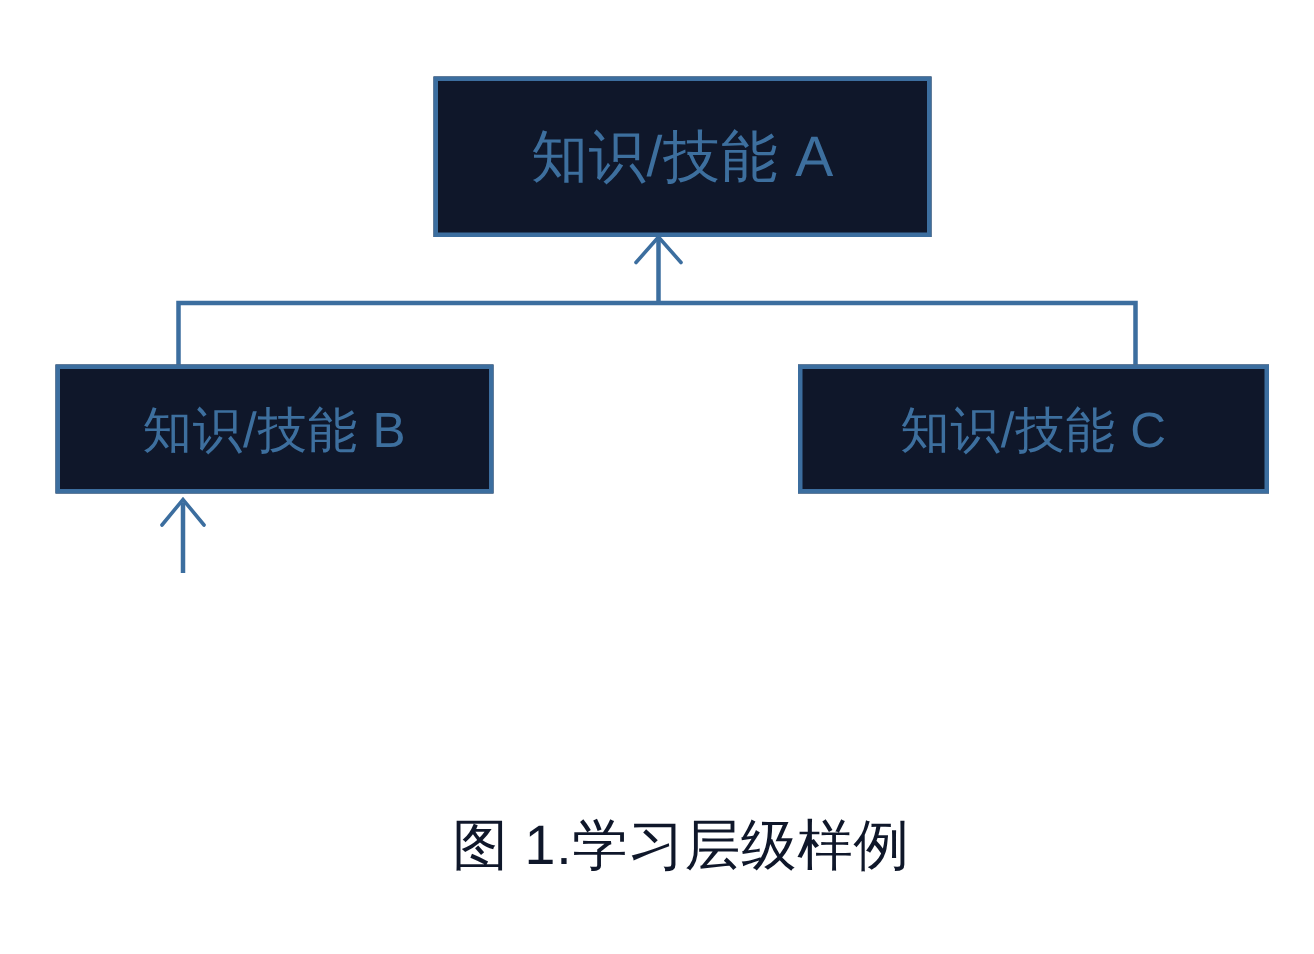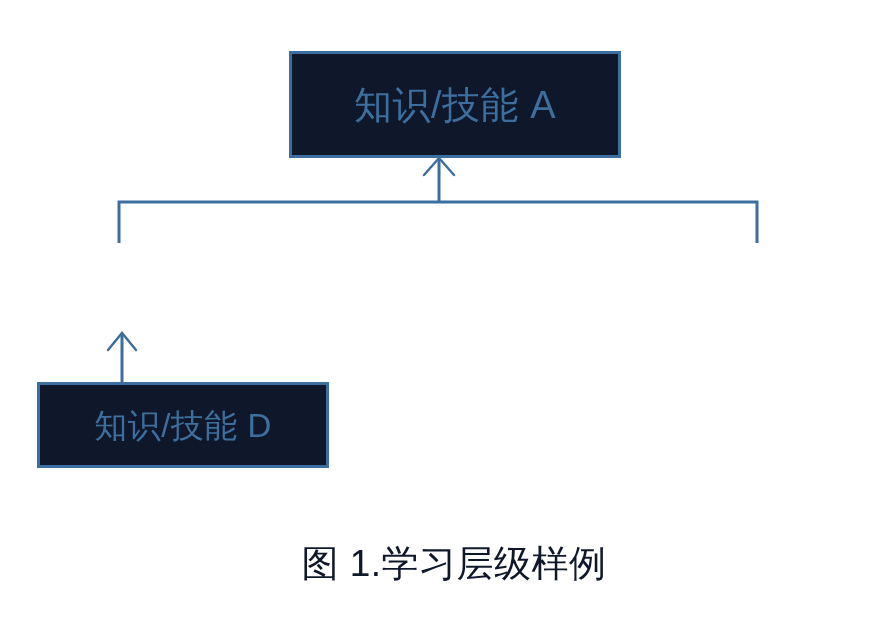--- a/index.html
+++ b/index.html
@@ -100,21 +100,24 @@
         <path d="M 122 382 L 122 335" stroke-linecap="butt"></path>
         <path d="M 108 350 L 122 333 L 136 350" stroke-width="2.4" stroke-linecap="round" stroke-linejoin="miter"></path>
       </g>
     </g>
   </svg>
 
   <div class="node" id="node-a">
     <span class="node-label">知识/技能 A</span>
   </div>
 
+  <div class="node" id="node-b">
+    <span class="node-label">知识/技能 B</span>
+  </div>
 
+  <div class="node" id="node-c">
+    <span class="node-label">知识/技能 C</span>
+  </div>
 
-  <div class="node" id="node-d">
-    <span class="node-label">知识/技能 D</span>
-  </div>
 
   <div id="caption">图 1.学习层级样例</div>
 
 </div>
 
 </body></html>

